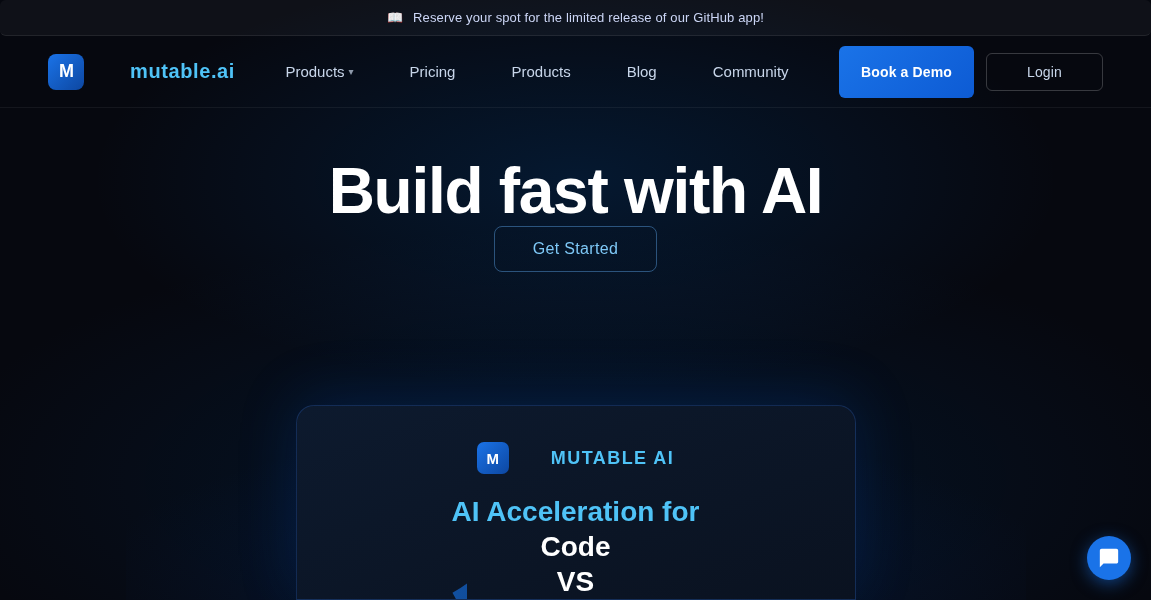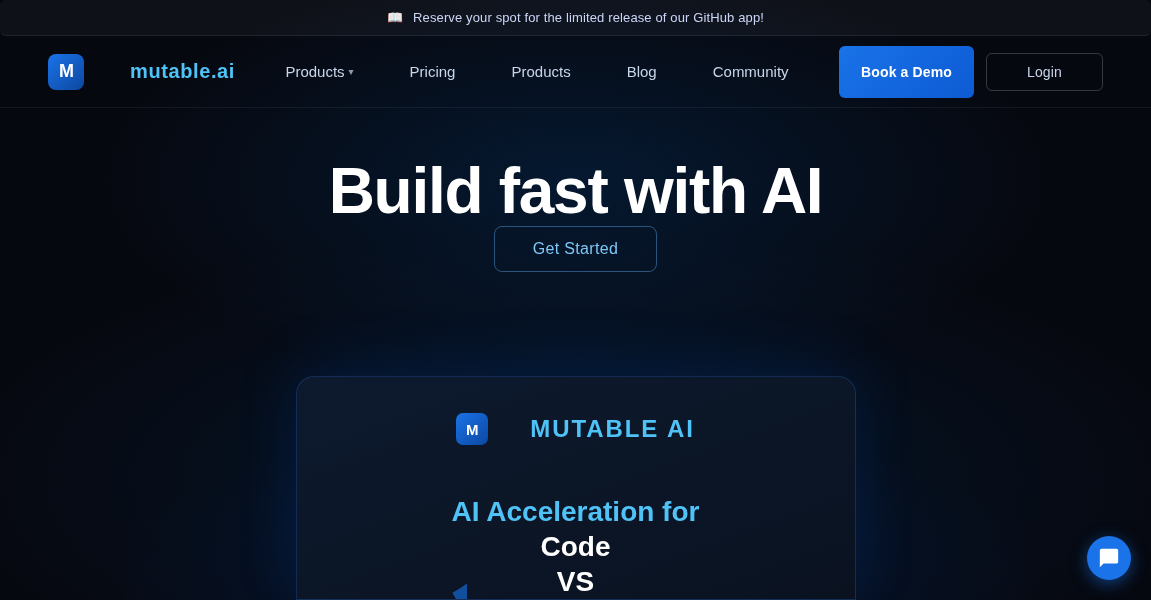--- a/index.html
+++ b/index.html
@@ -222,39 +222,38 @@
       border-radius: 7px;
       display: flex;
       align-items: center;
       justify-content: center;
       font-weight: 900;
       font-size: 15px;
       color: #fff;
     }
 
     .preview-logo-text {
-      font-size: 24px;
+      font-size: 18px;
       font-weight: 700;
       color: #fff;
       letter-spacing: 0.08em;
       text-transform: uppercase;
       margin-left: 32px;
     }
 
     .preview-logo-text span {
       color: #4fc3f7;
     }
 
     .preview-headline {
       font-size: 28px;
       font-weight: 700;
       text-align: center;
       line-height: 1.25;
       color: #fff;
-      margin-top: 29px;
     }
 
     .preview-headline .accent {
       color: #4fc3f7;
     }
 
     
     .chat-bubble {
       position: fixed;
       bottom: 20px;

